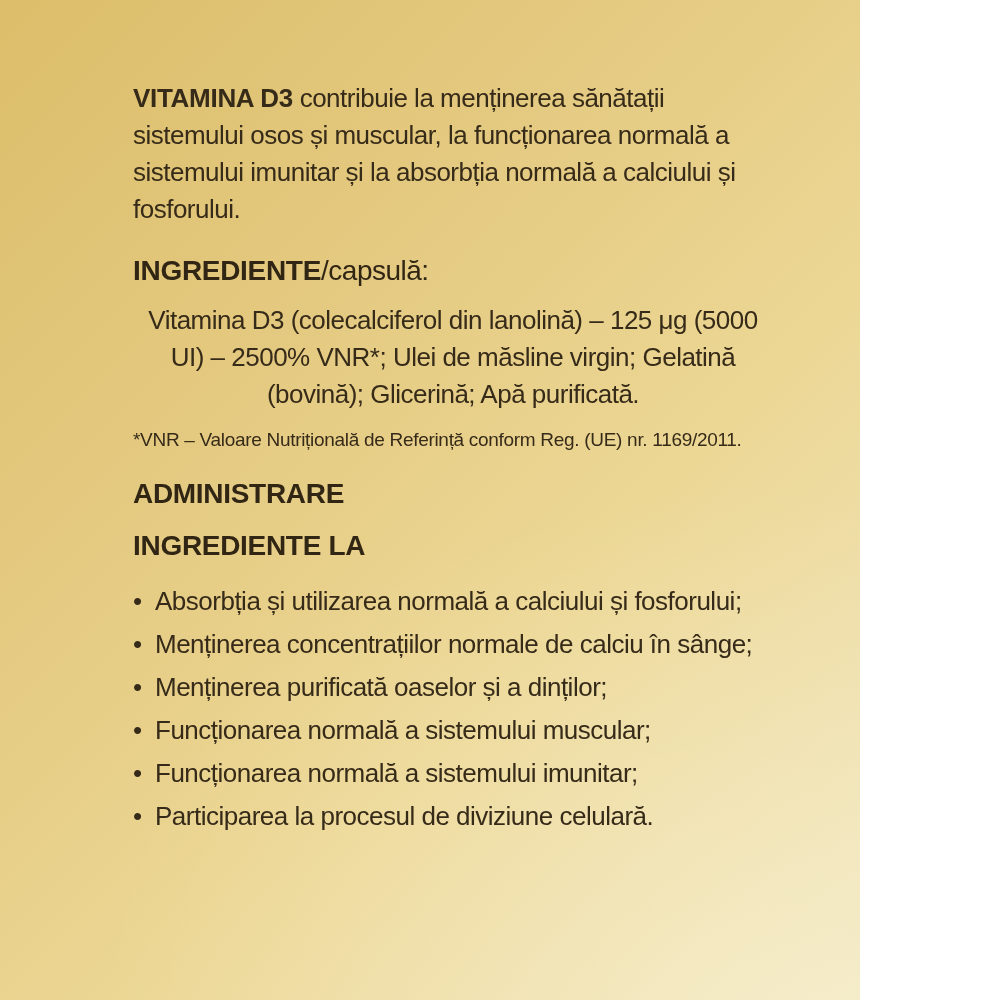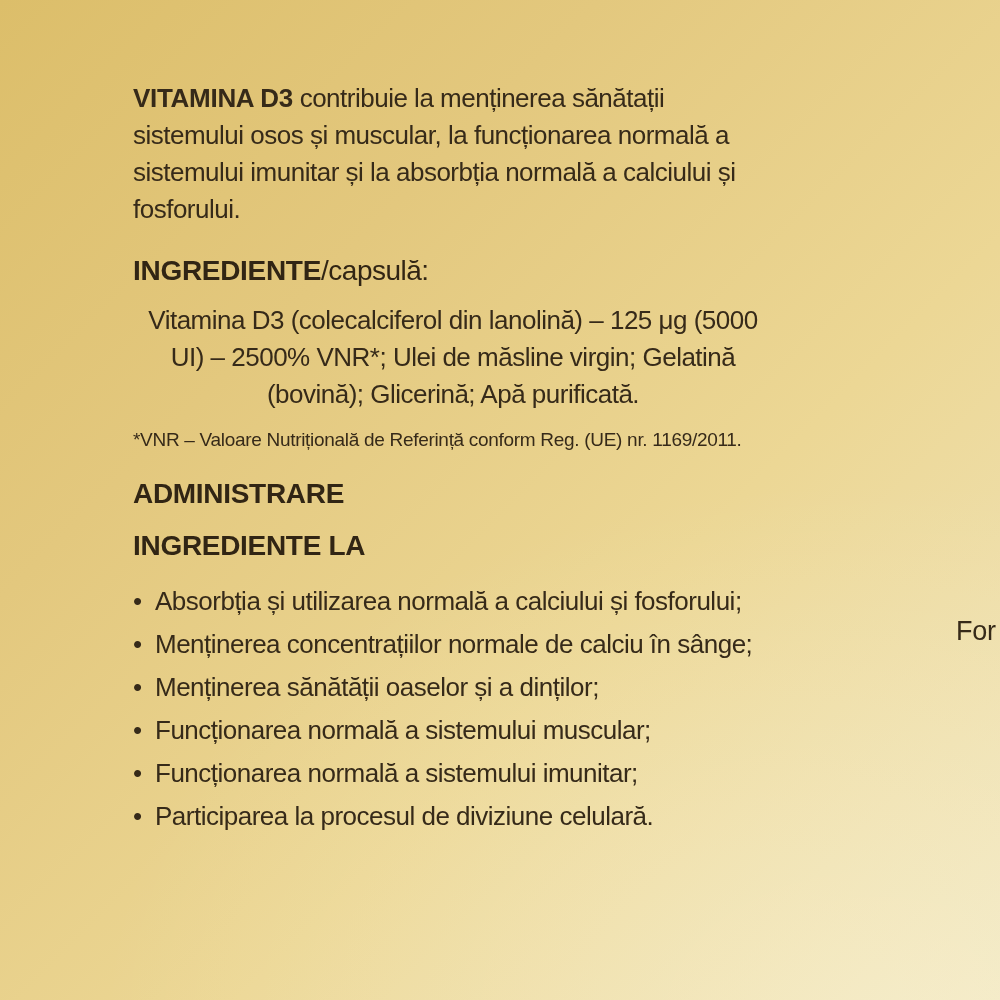--- a/index.html
+++ b/index.html
@@ -1,18 +1,18 @@
 <!DOCTYPE html>
 <html><head>
 <meta charset="utf-8">
 <style>
   html, body { margin: 0; padding: 0; }
   .page {
     position: relative;
-    width: 1000px;
+    width: 860px;
     height: 1000px;
     overflow: hidden;
     font-family: "Liberation Sans", sans-serif;
     background:
       radial-gradient(130% 90% at 88% 102%, rgba(255,252,230,0.30), rgba(255,252,230,0) 60%),
       linear-gradient(135deg, #dcbe6a 0%, #e3c87e 30%, #ecd795 62%, #f1e6bf 100%);
     color: #362a19;
   }
   .content {
     position: absolute;
@@ -88,21 +88,21 @@
     <p class="body-text footnote">*VNR – Valoare Nutrițională de Referință conform Reg. (UE) nr. 1169/2011.</p>
 
     <h2 class="section-heading h-admin">ADMINISTRARE</h2>
 
 
     <h2 class="section-heading h-contrib">INGREDIENTE LA</h2>
 
     <ul class="benefits-list">
       <li><span class="bullet-marker">•</span><span>Absorbția și utilizarea normală a calciului și fosforului;</span></li>
       <li><span class="bullet-marker">•</span><span>Menținerea concentrațiilor normale de calciu în sânge;</span></li>
-      <li><span class="bullet-marker">•</span><span>Menținerea sănătății oaselor și a dinților;</span></li>
+      <li><span class="bullet-marker">•</span><span>Menținerea purificată oaselor și a dinților;</span></li>
       <li><span class="bullet-marker">•</span><span>Funcționarea normală a sistemului muscular;</span></li>
       <li><span class="bullet-marker">•</span><span>Funcționarea normală a sistemului imunitar;</span></li>
       <li><span class="bullet-marker">•</span><span>Participarea la procesul de diviziune celulară.</span></li>
     </ul>
 
   </div>
 
   <div class="edge-fragment">For</div>
 </div>
 

